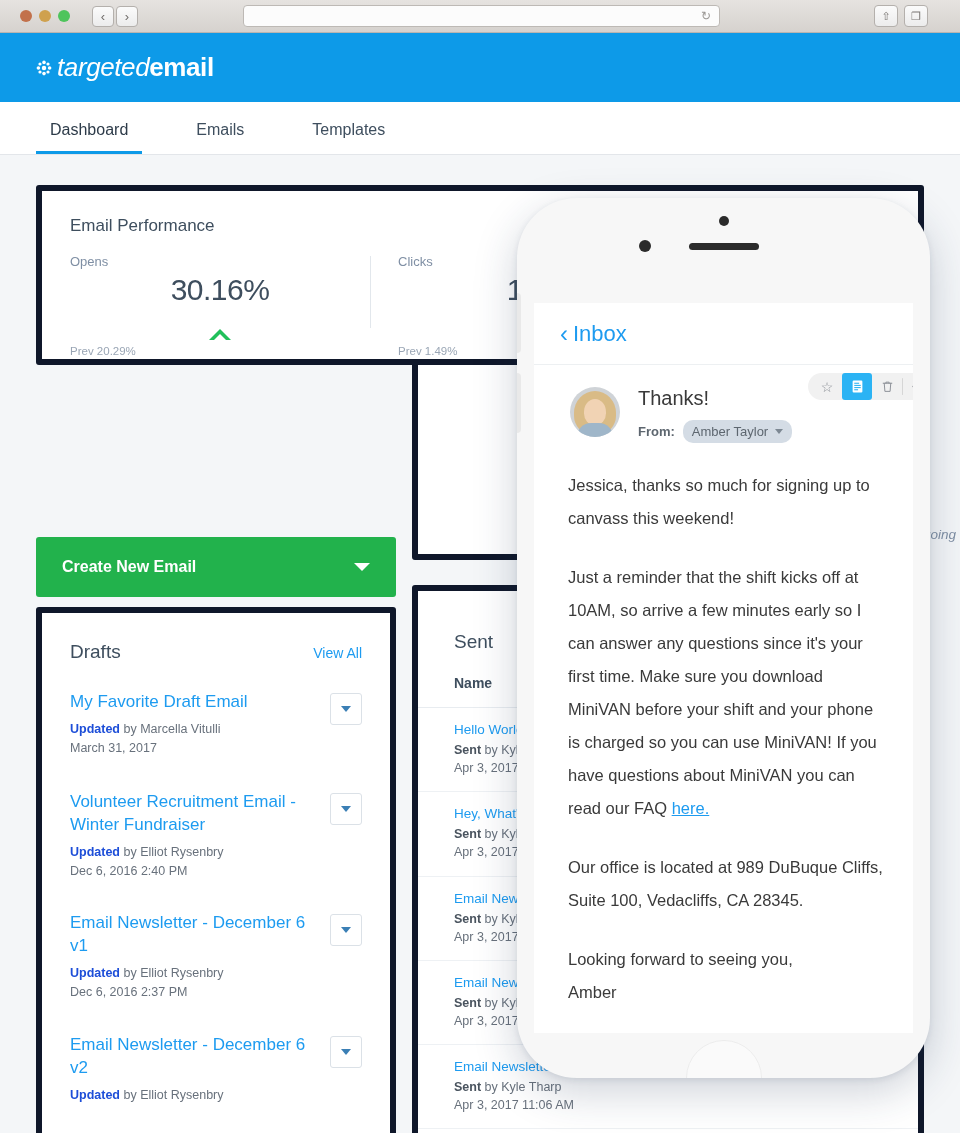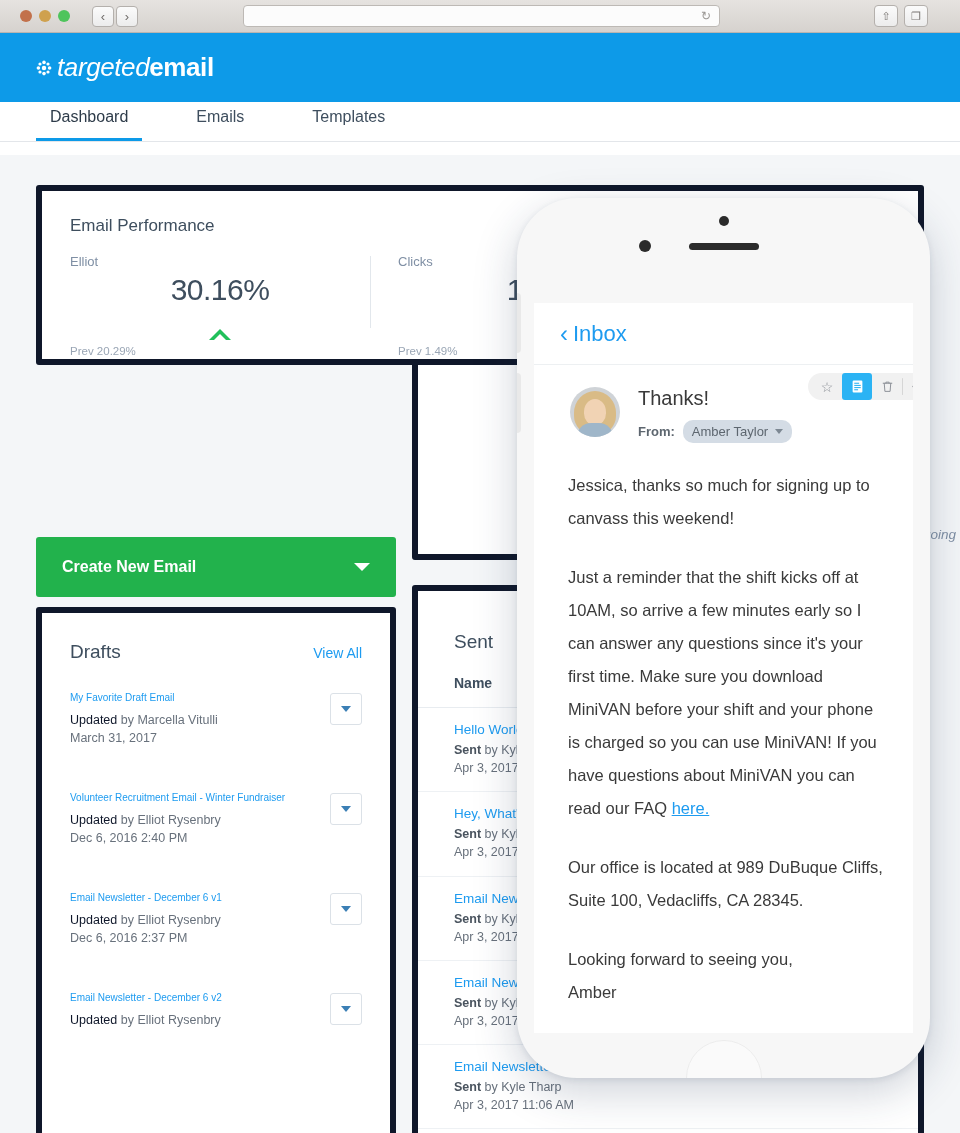--- a/index.html
+++ b/index.html
@@ -51,21 +51,21 @@
     background:#0d9ae8; display:flex; align-items:center; padding-left:36px;
   }
   .logo{ display:flex; align-items:center; gap:3px; color:#fff; }
   .logo-mark{ width:16px; height:16px; position:relative; margin-right:2px;}
   .logo-text{ font-size:26px; letter-spacing:-0.4px; }
   .logo-text .i{ font-style:italic; font-weight:400; }
   .logo-text .b{ font-weight:700; font-style:normal; }
 
   
   .tabbar{
-    position:absolute; left:0; top:102px; width:960px; height:40px;
+    position:absolute; left:0; top:102px; width:960px; height:53px;
     background:#fff; border-bottom:1px solid #e3e6ea;
     display:flex; align-items:flex-end; padding-left:36px; gap:40px;
   }
   .tab{
     font-size:16px; color:#3e4e5e; padding:0 14px 12px 14px;
     border-bottom:3px solid transparent; cursor:pointer;
   }
   .tab.active{ border-bottom-color:#0d9ae8; color:#2d3b49; }
 
   
@@ -118,23 +118,23 @@
   .drafts-head{ display:flex; justify-content:space-between; align-items:baseline;
     padding:28px 28px 0 28px; }
   .drafts-title{ font-size:19px; color:#3e4e5e; }
   .view-all{ font-size:14px; color:#1d9bf0; cursor:pointer; }
   .draft-list{ padding:0 20px; margin-top:18px; }
   .draft-item{
     display:flex; justify-content:space-between; align-items:flex-start;
     padding:10px 8px 22px 8px; min-height:100px;
   }
   .draft-text{ width:250px; }
-  .draft-name{ font-size:10px; color:#1d9bf0; line-height:1.35; cursor:pointer; }
+  .draft-name{ font-size:17px; color:#1d9bf0; line-height:1.35; cursor:pointer; }
   .draft-meta{ font-size:12.5px; color:#68717c; margin-top:6px; line-height:1.5; }
-  .draft-meta b{ color:#0f172a; font-weight:400;text-align:right; }
+  .draft-meta b{ color:#1d4ed8; font-weight:700;text-align:right; }
   .draft-caret{
     width:32px; height:32px; border:1px solid #dbe1e7; border-radius:3px; background:#fff;
     display:flex;align-items:center;justify-content:center; flex:none; cursor:pointer;
     margin-top:2px;
   }
   .draft-caret span{
     display:block; width:0;height:0;
     border-left:5px solid transparent;border-right:5px solid transparent;
     border-top:6px solid #3b7fb5;
   }
@@ -288,21 +288,21 @@
 
     <div class="card ghost-card">
       <div class="ghost-prev">Pre</div>
     </div>
     <div class="ghost-going">going</div>
 
     <div class="card perf-card">
       <div class="perf-title">Email Performance</div>
       <div class="metrics">
         <div class="metric">
-          <div class="metric-label">Elliot</div>
+          <div class="metric-label">Opens</div>
           <div class="metric-row">
             <div class="metric-value">30.16%</div>
             <div class="chev-up"></div>
           </div>
           <div class="metric-prev">Prev 20.29%</div>
         </div>
         <div class="metric">
           <div class="metric-label">Clicks</div>
           <div class="metric-row">
             <div class="metric-value">1.34%</div>

